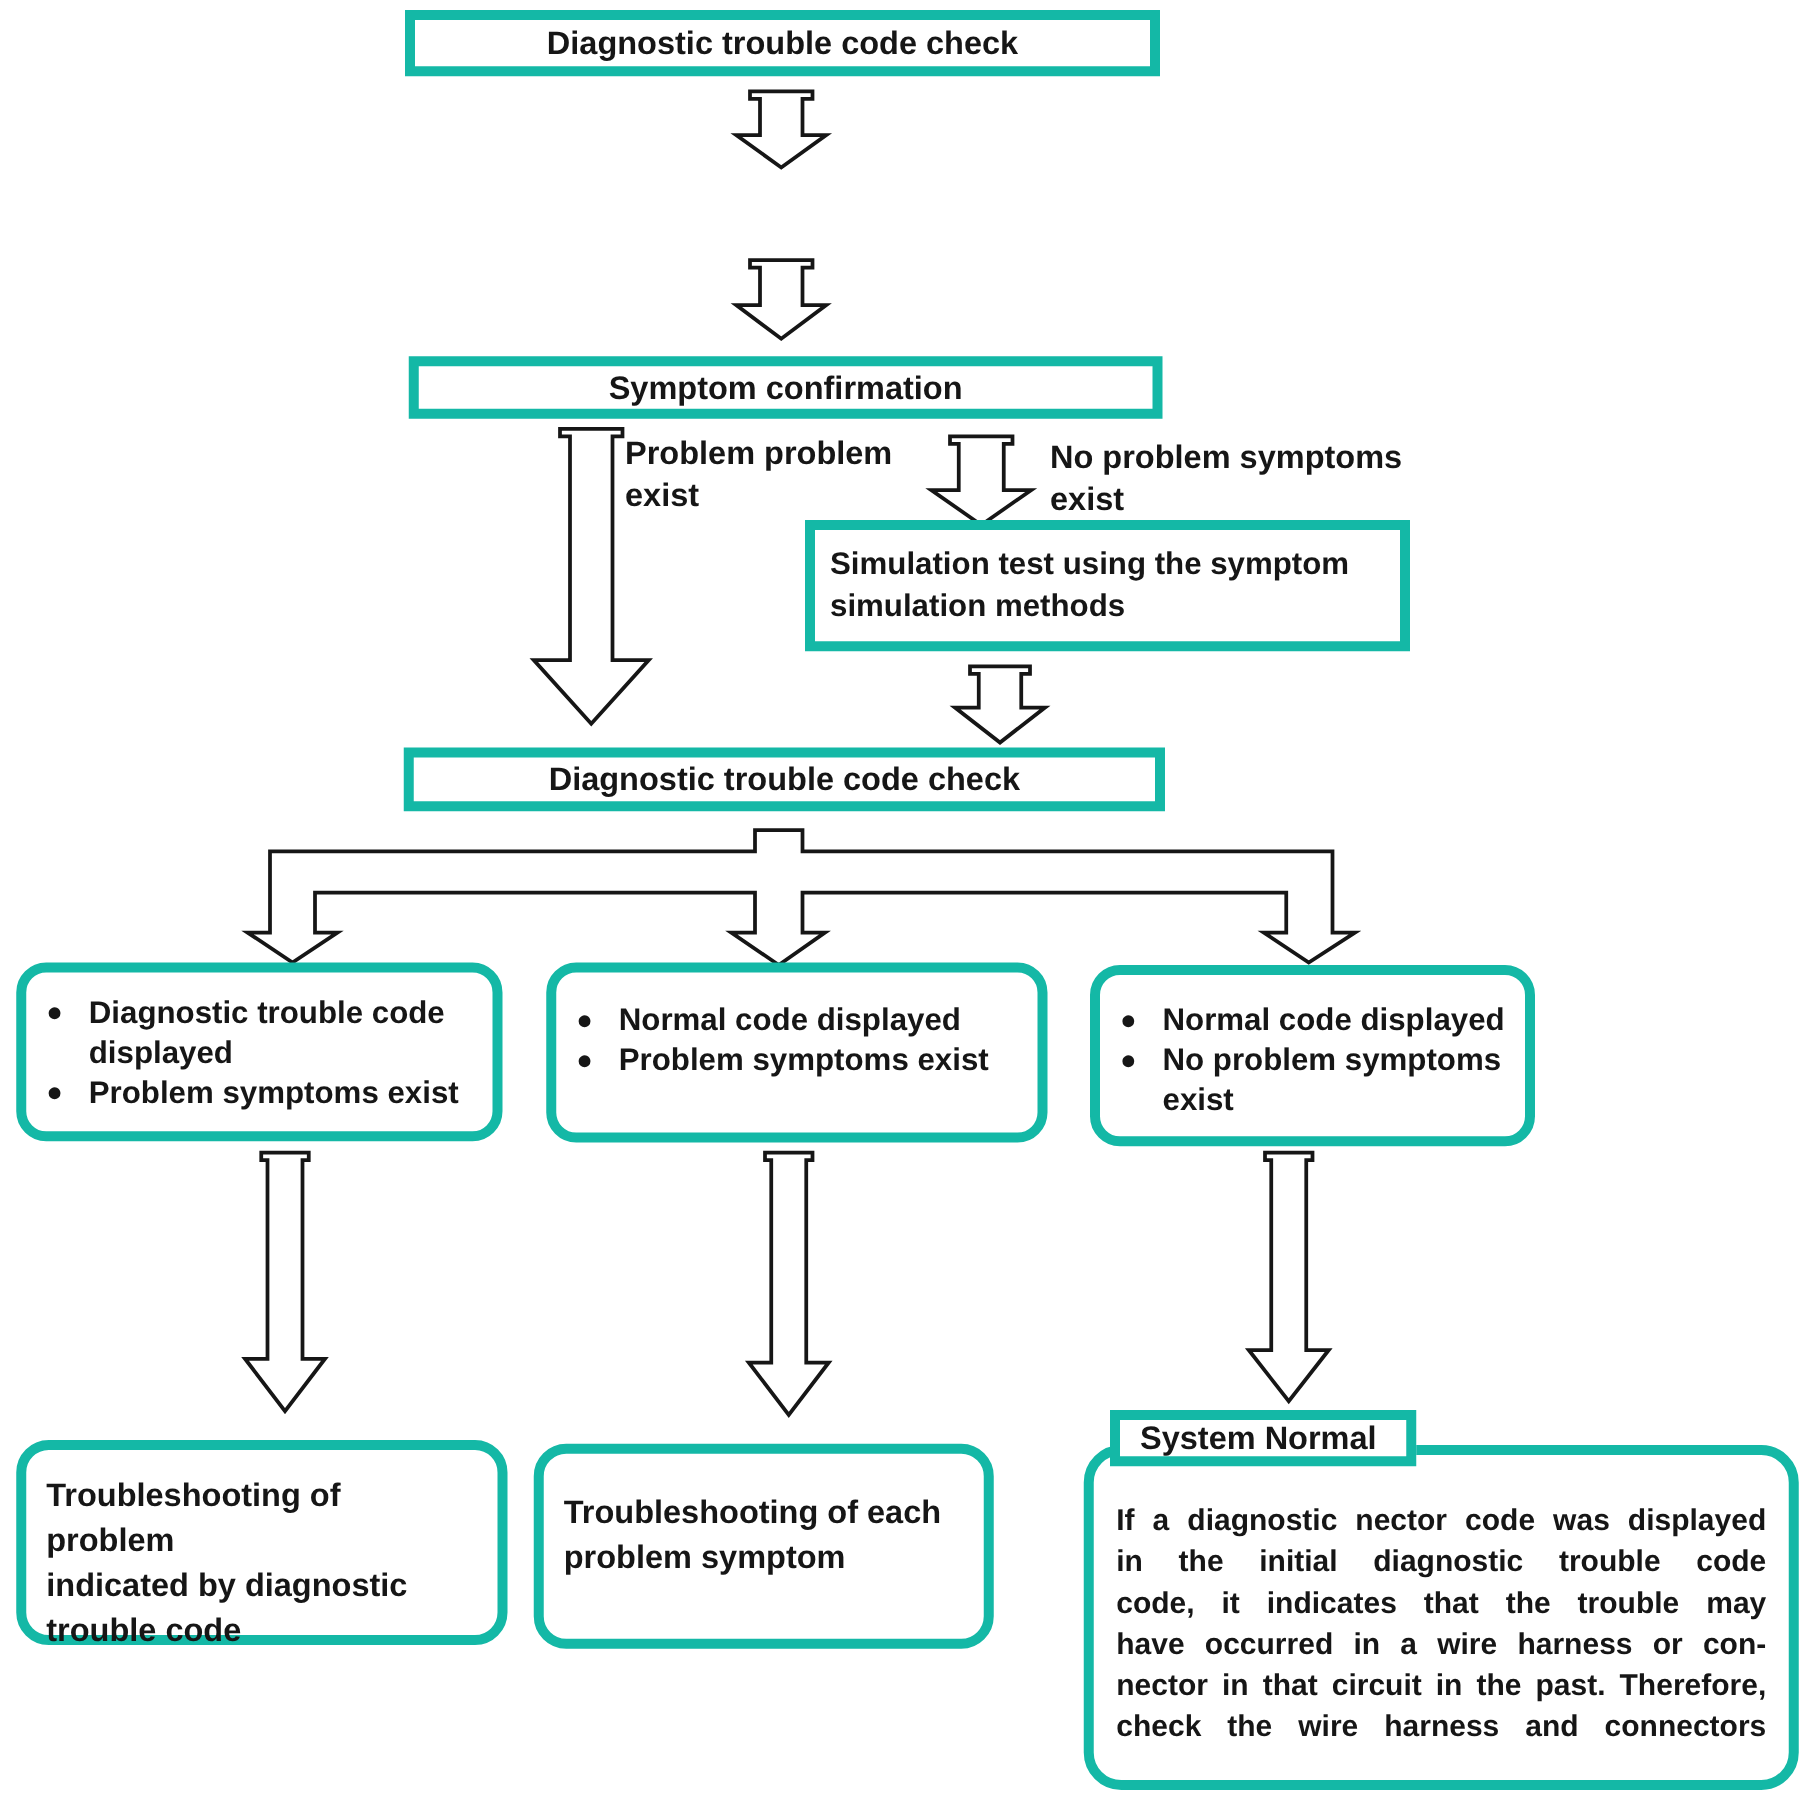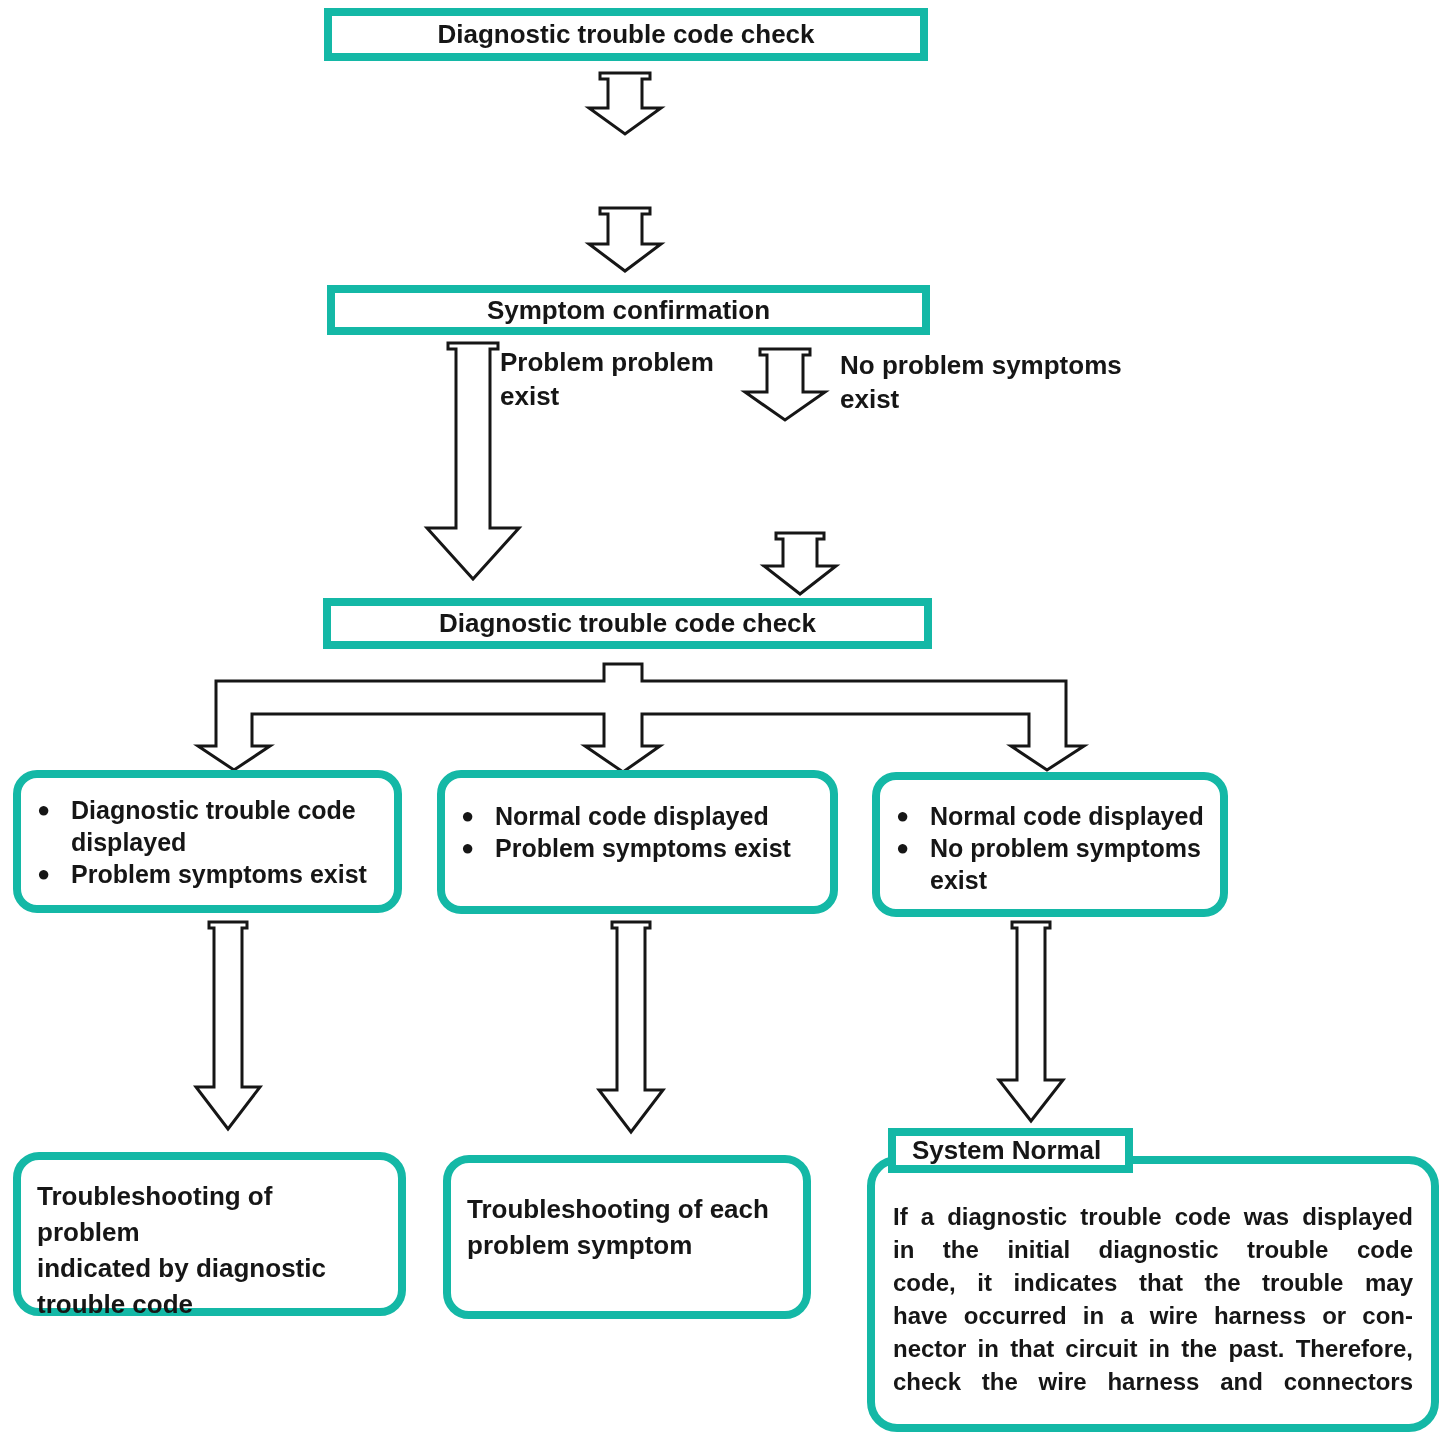--- a/index.html
+++ b/index.html
@@ -54,20 +54,26 @@
 
   <div class="label" style="left:500px;top:345px;">
     <div>Problem problem</div>
     <div>exist</div>
   </div>
   <div class="label" style="left:840px;top:348px;">
     <div>No problem symptoms</div>
     <div>exist</div>
   </div>
 
+  <div class="box t25" style="left:644px;top:416px;width:484px;height:105px;">
+    <div class="lines">
+      <div>Simulation test using the symptom</div>
+      <div>simulation methods</div>
+    </div>
+  </div>
 
   <div class="box center t26" style="left:323px;top:598px;width:609px;height:51px;">
     <span>Diagnostic trouble code check</span>
   </div>
 
   <div class="box round" style="left:13px;top:770px;width:389px;height:143px;">
     <div class="bullets">
       <div class="brow">
         <span class="bullet">●</span>
         <span class="btext">Diagnostic trouble code displayed</span>
@@ -106,30 +112,30 @@
   </div>
 
   <div class="box round t26" style="left:13px;top:1152px;width:393px;height:164px;border-radius:26px;">
     <div class="lines" style="padding:18px 16px;line-height:36px;">
       <div>Troubleshooting of problem</div>
       <div>indicated by diagnostic</div>
       <div>trouble code</div>
     </div>
   </div>
 
-  <div class="box round t26" style="left:443px;top:1155px;width:368px;height:164px;border-radius:26px;">
+  <div class="box round t26" style="left:427px;top:1155px;width:368px;height:164px;border-radius:26px;">
     <div class="lines" style="padding:28px 16px;line-height:36px;">
       <div>Troubleshooting of each</div>
       <div>problem symptom</div>
     </div>
   </div>
 
   <div class="box" style="left:867px;top:1156px;width:572px;height:276px;border-radius:30px;">
     <div class="t24" style="padding:36px 18px 0 18px;font-weight:bold;">
-      <div class="jline">If a diagnostic trouble code was displayed</div>
+      <div class="jline">If a diagnostic nector code was displayed</div>
       <div class="jline">in the initial diagnostic trouble code</div>
       <div class="jline">code, it indicates that the trouble may</div>
       <div class="jline">have occurred in a wire harness or con-</div>
       <div class="jline">nector in that circuit in the past. Therefore,</div>
       <div class="jline">check the wire harness and connectors</div>
     </div>
   </div>
 
   <div class="box t26" style="left:888px;top:1128px;width:245px;height:45px;display:flex;align-items:center;padding-left:16px;">
     <span>System Normal</span>

